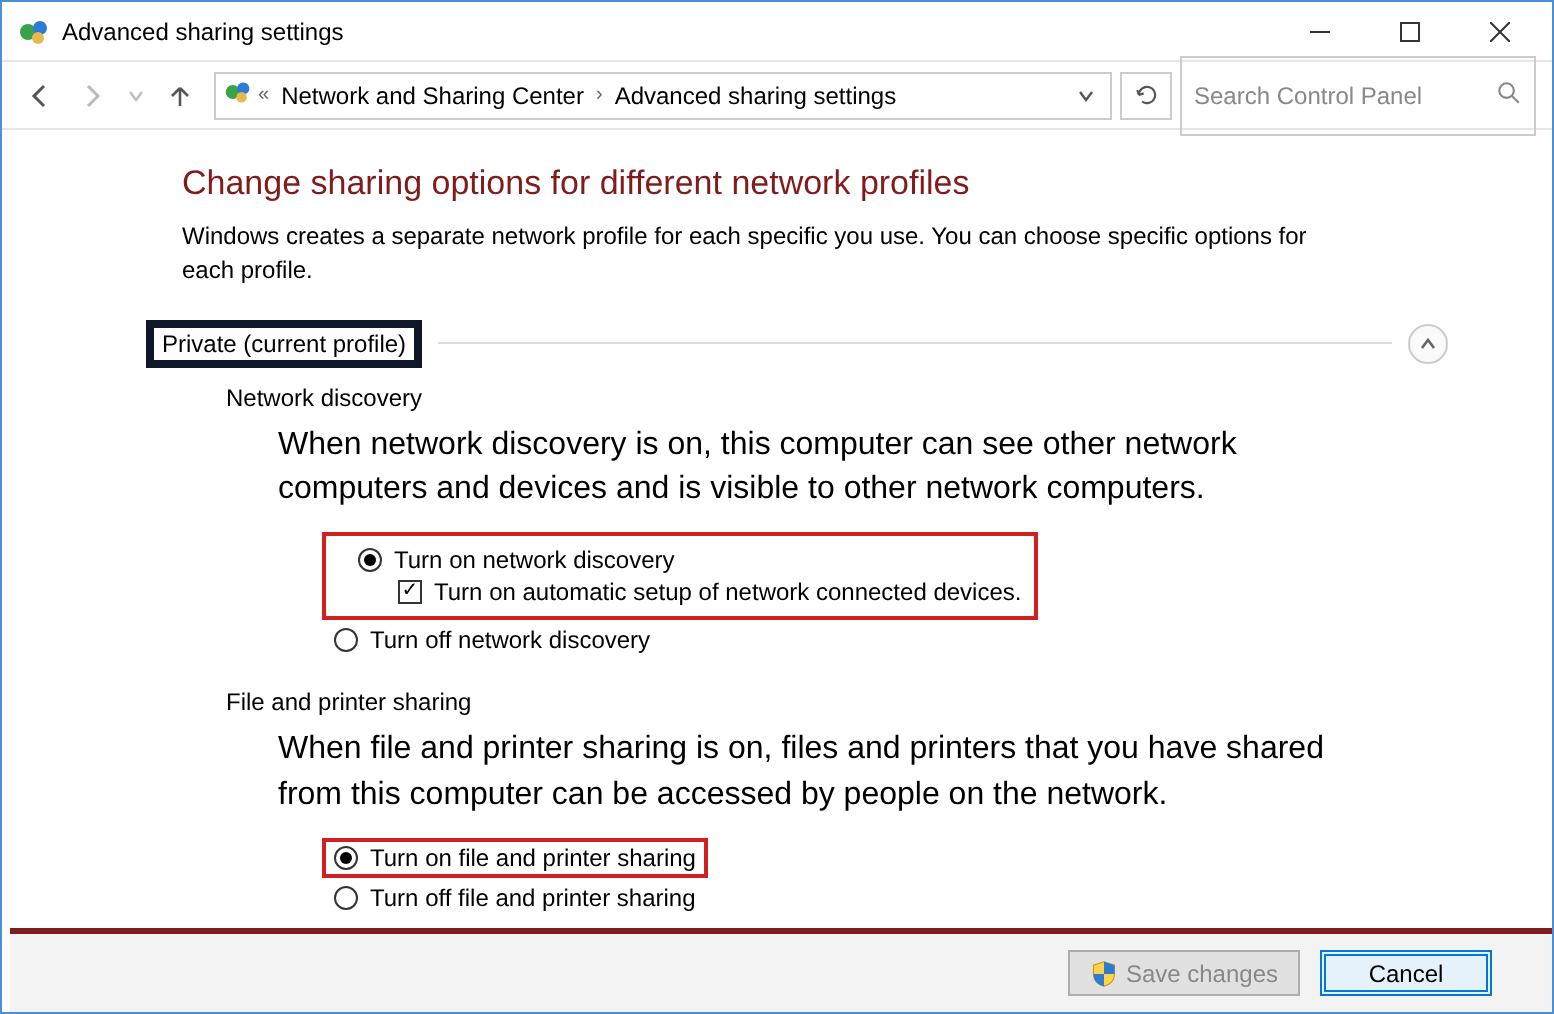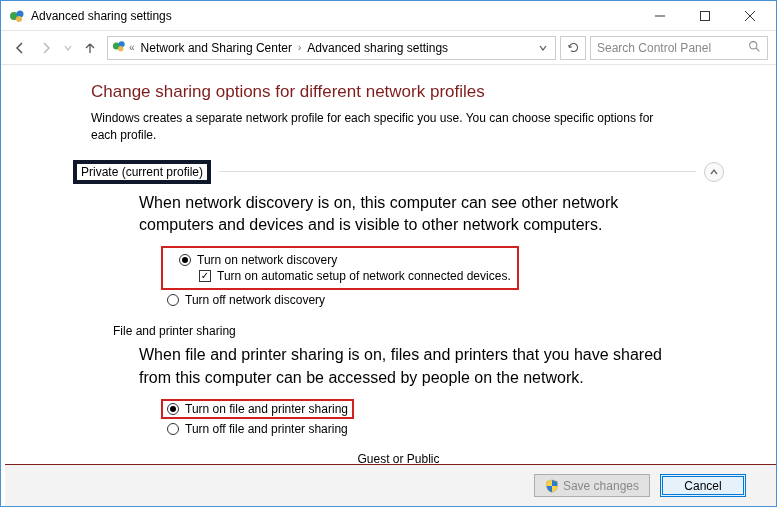--- a/index.html
+++ b/index.html
@@ -63,21 +63,21 @@
   }
   .addressbar .crumb { padding: 0 3px; }
   .addressbar .chev { color: #666; padding: 0 1px; font-size: 10px;}
   .addr-dropdown { margin-left: auto; padding: 0 4px; color:#555; }
   .refresh-btn {
     width: 26px; height: 24px;
     border: 1px solid #ccc;
     display:flex; align-items:center; justify-content:center;
   }
   .searchbox {
-    width: 178px; height: 24px;
+    width: 178px; height: 40px;
     border: 1px solid #ccc;
     display: flex; align-items: center;
     padding: 0 6px;
     color: #777;
     font-style: italic;
   }
   .searchbox span:first-child { flex: 1; font-style: normal; color: #888; }
   .searchbox .s-icon { color: #888; }
 
   
@@ -191,21 +191,21 @@
     display:flex; align-items:center;
     margin-left: -18px; margin-top: 14px; flex-direction: column;
   }
   .guest-header .profile-line { border-bottom: 1px solid #ddd; }
 
   
   .bottombar {
     position: absolute;
     left: 4px; right: 0; bottom: 0;
     height: 42px;
-    border-top: 1px solid #7f1d1d;
+    border-top: 3px solid #7f1d1d;
     background: #f3f3f3;
     display: flex;
     align-items: center;
     justify-content: flex-end;
     padding: 0 30px;
     gap: 10px;
   }
   .btn {
     height: 23px;
     min-width: 86px;
@@ -318,20 +318,21 @@
   <div class="profile-header">
     <span class="profile-label highlight-red">Private (current profile)</span>
     <div class="profile-line"></div>
     <div class="expand-btn">
       <svg width="10" height="10" viewBox="0 0 10 10">
           <path d="M2 7 L5 3 L8 7" fill="none" stroke="#666" stroke-width="1.3"></path>
         </svg>
     </div>
   </div>
 
+  <div class="section-title">Network discovery</div>
   <div class="section-desc">When network discovery is on, this computer can see other network computers and devices and is visible to other network computers.</div>
   <div class="radio-group">
     <div class="red-box big">
       <div class="radio-row">
         <span class="radio-ctrl checked"></span>
         <span>Turn on network discovery</span>
       </div>
       <div class="check-row">
         <span class="check-ctrl checked"></span>
         <span>Turn on automatic setup of network connected devices.</span>

